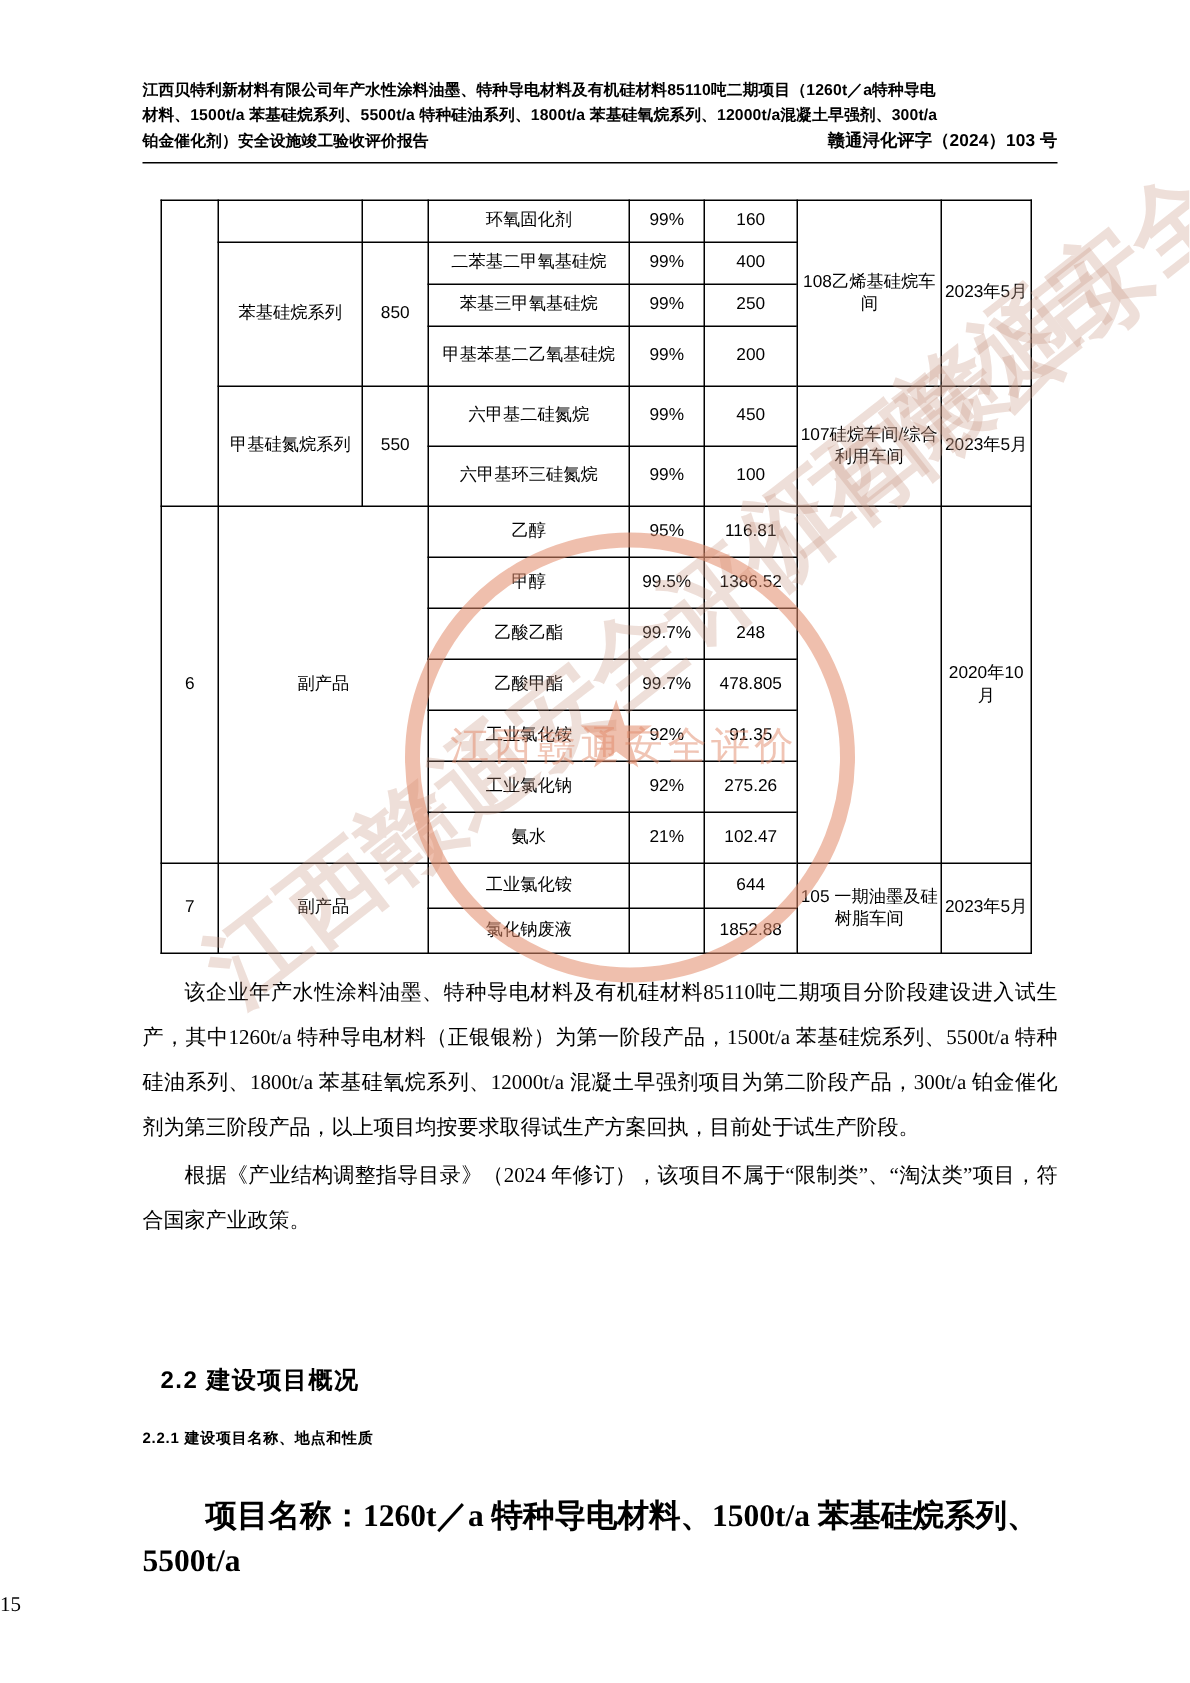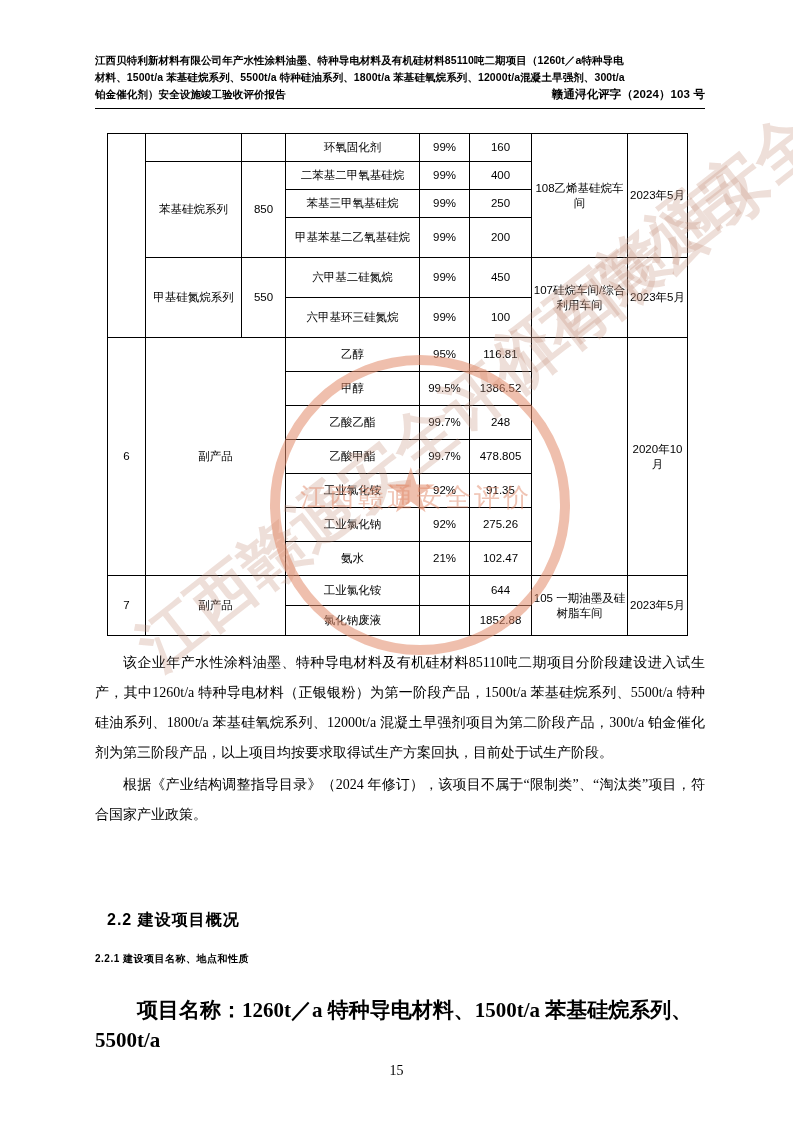--- a/index.html
+++ b/index.html
@@ -184,21 +184,21 @@
     line-height: 30px;
     text-indent: 2em;
     z-index: 3;
     font-weight: bold;
   }
   .page-no {
     position: absolute;
     left: 0;
     top: 1063px;
     width: 793px;
-    text-align: center;
+    text-align: left;
     font-size: 14px;
     font-family: "Liberation Serif", serif;
     z-index: 3;
   }
 </style>
 </head>
 <body>
 
 <div class="page">
 

